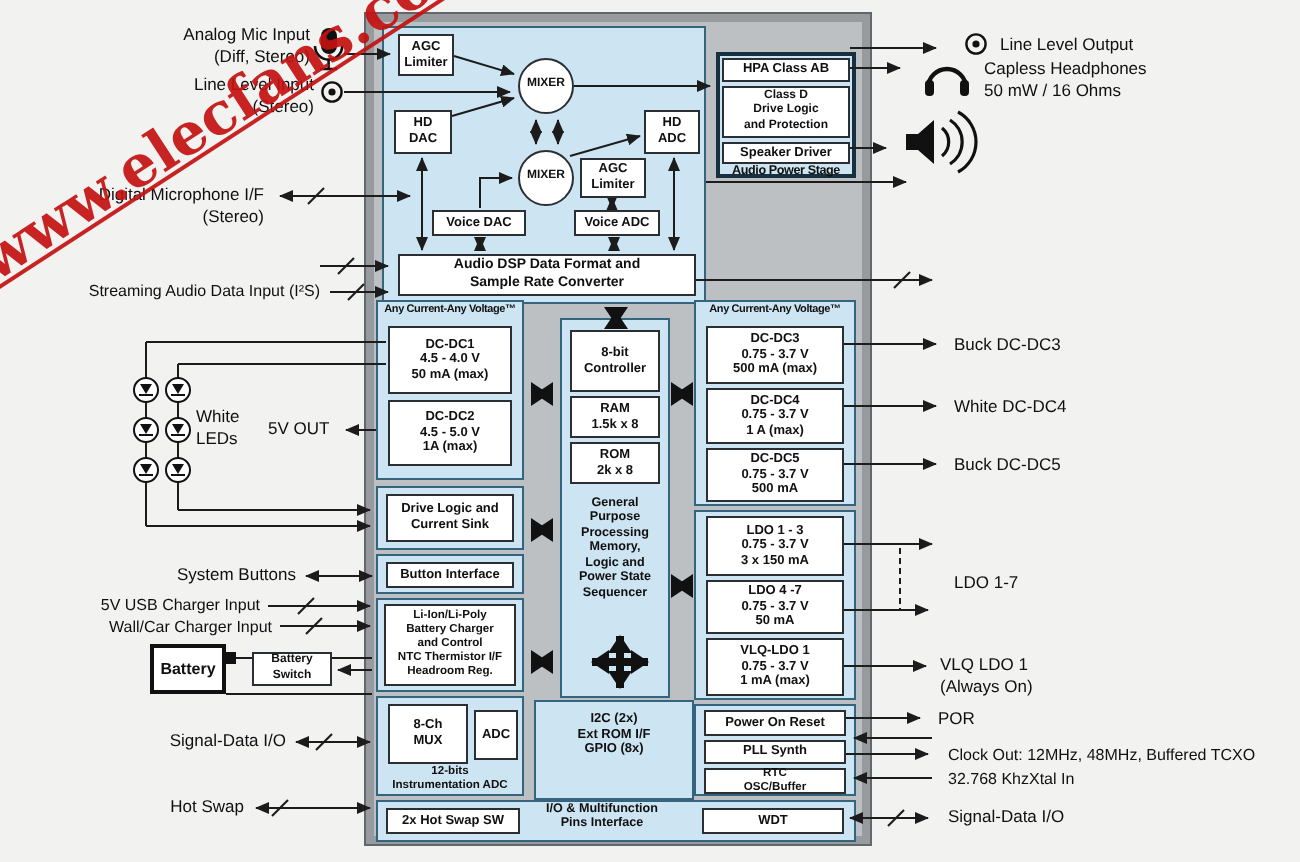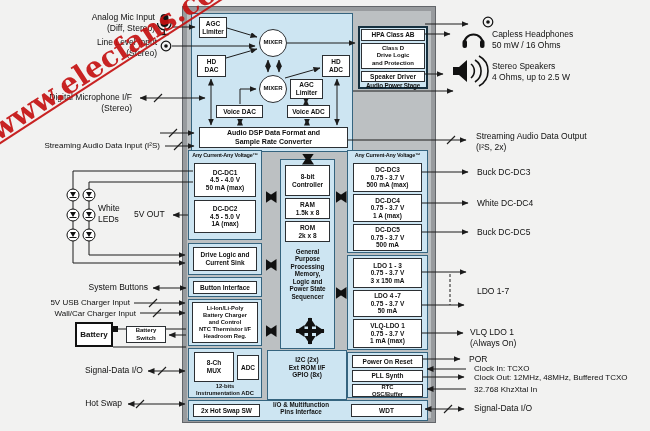--- a/index.html
+++ b/index.html
@@ -305,32 +305,28 @@
   <div class="lbl r" style="left:60px;top:282px;width:88px;">System Buttons</div>
   <div class="lbl r s8" style="left:22px;top:298px;width:108px;">5V USB Charger Input</div>
   <div class="lbl r s8" style="left:18px;top:309px;width:118px;">Wall/Car Charger Input</div>
   <div id="battery-box" style="left:75px;top:322px;width:38px;height:25px;text-align:right;">Battery</div>
   <div id="battery-terminal" style="left:112px;top:326px;width:6px;height:6px;"></div>
   <div class="box t6" style="left:126px;top:326px;width:40px;height:17px;">Battery
 Switch</div>
   <div class="lbl r" style="left:55px;top:365px;width:88px;">Signal-Data I/O</div>
   <div class="lbl r" style="left:62px;top:398px;width:60px;">Hot Swap</div>
 
+  <div class="lbl" style="left:500px;top:17px;width:120px;">Line Level Output</div>
   <div class="lbl" style="left:492px;top:29px;width:150px;">Capless Headphones
 50 mW / 16 Ohms</div>
-  <div class="lbl" style="left:492px;top:61px;width:150px;">Stereo Speakers
-4 Ohms, up to 2.5 W</div>
-  <div class="lbl" style="left:476px;top:131px;width:170px;">Streaming Audio Data Output
-(I²S, 2x)</div>
   <div class="lbl" style="left:477px;top:167px;width:90px;">Buck DC-DC3</div>
   <div class="lbl" style="left:477px;top:198px;width:90px;">White DC-DC4</div>
   <div class="lbl" style="left:477px;top:227px;width:90px;">Buck DC-DC5</div>
   <div class="lbl" style="left:477px;top:286px;width:70px;">LDO 1-7</div>
   <div class="lbl" style="left:470px;top:327px;width:90px;">VLQ LDO 1
 (Always On)</div>
   <div class="lbl" style="left:469px;top:354px;width:50px;">POR</div>
-  <div class="lbl s8" style="left:474px;top:364px;width:170px;">Clock In: TCXO</div>
   <div class="lbl s8" style="left:474px;top:373px;width:176px;">Clock Out: 12MHz, 48MHz, Buffered TCXO</div>
   <div class="lbl s8" style="left:474px;top:385px;width:120px;">32.768 KhzXtal In</div>
   <div class="lbl" style="left:474px;top:403px;width:100px;">Signal-Data I/O</div>
 
   <div id="watermark">www.elecfans.com</div>
 </div>
 
 </body></html>

